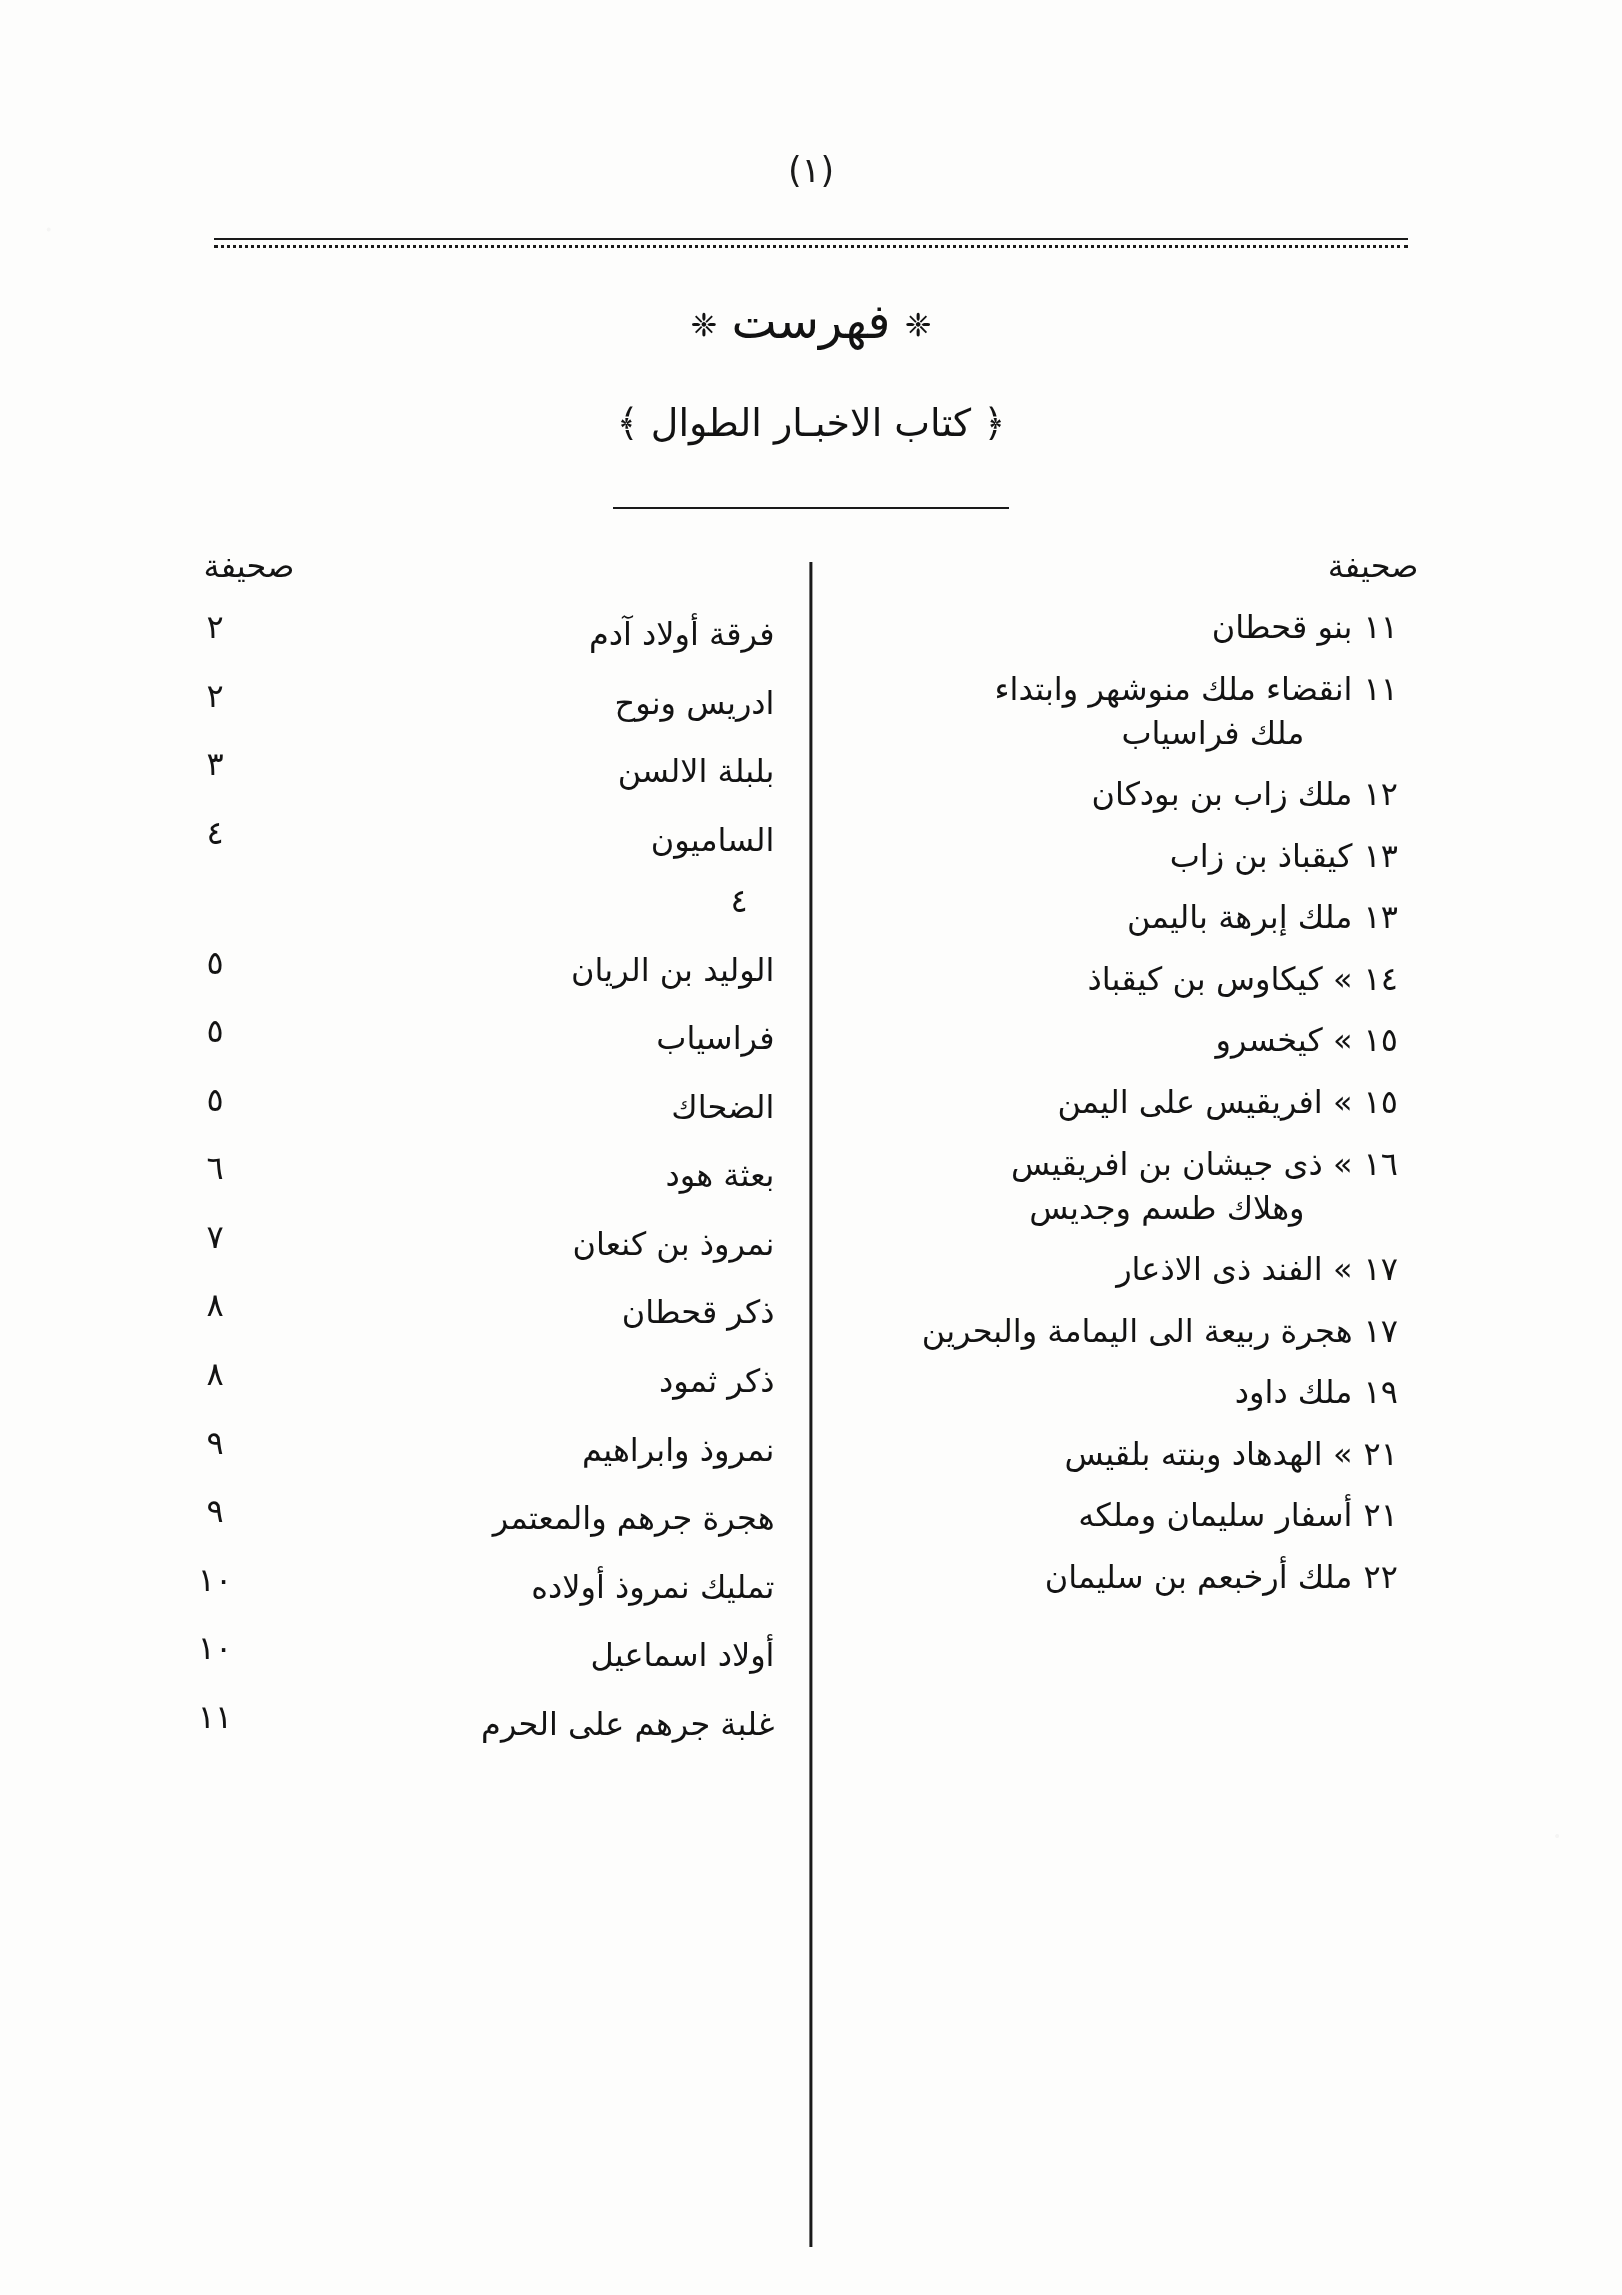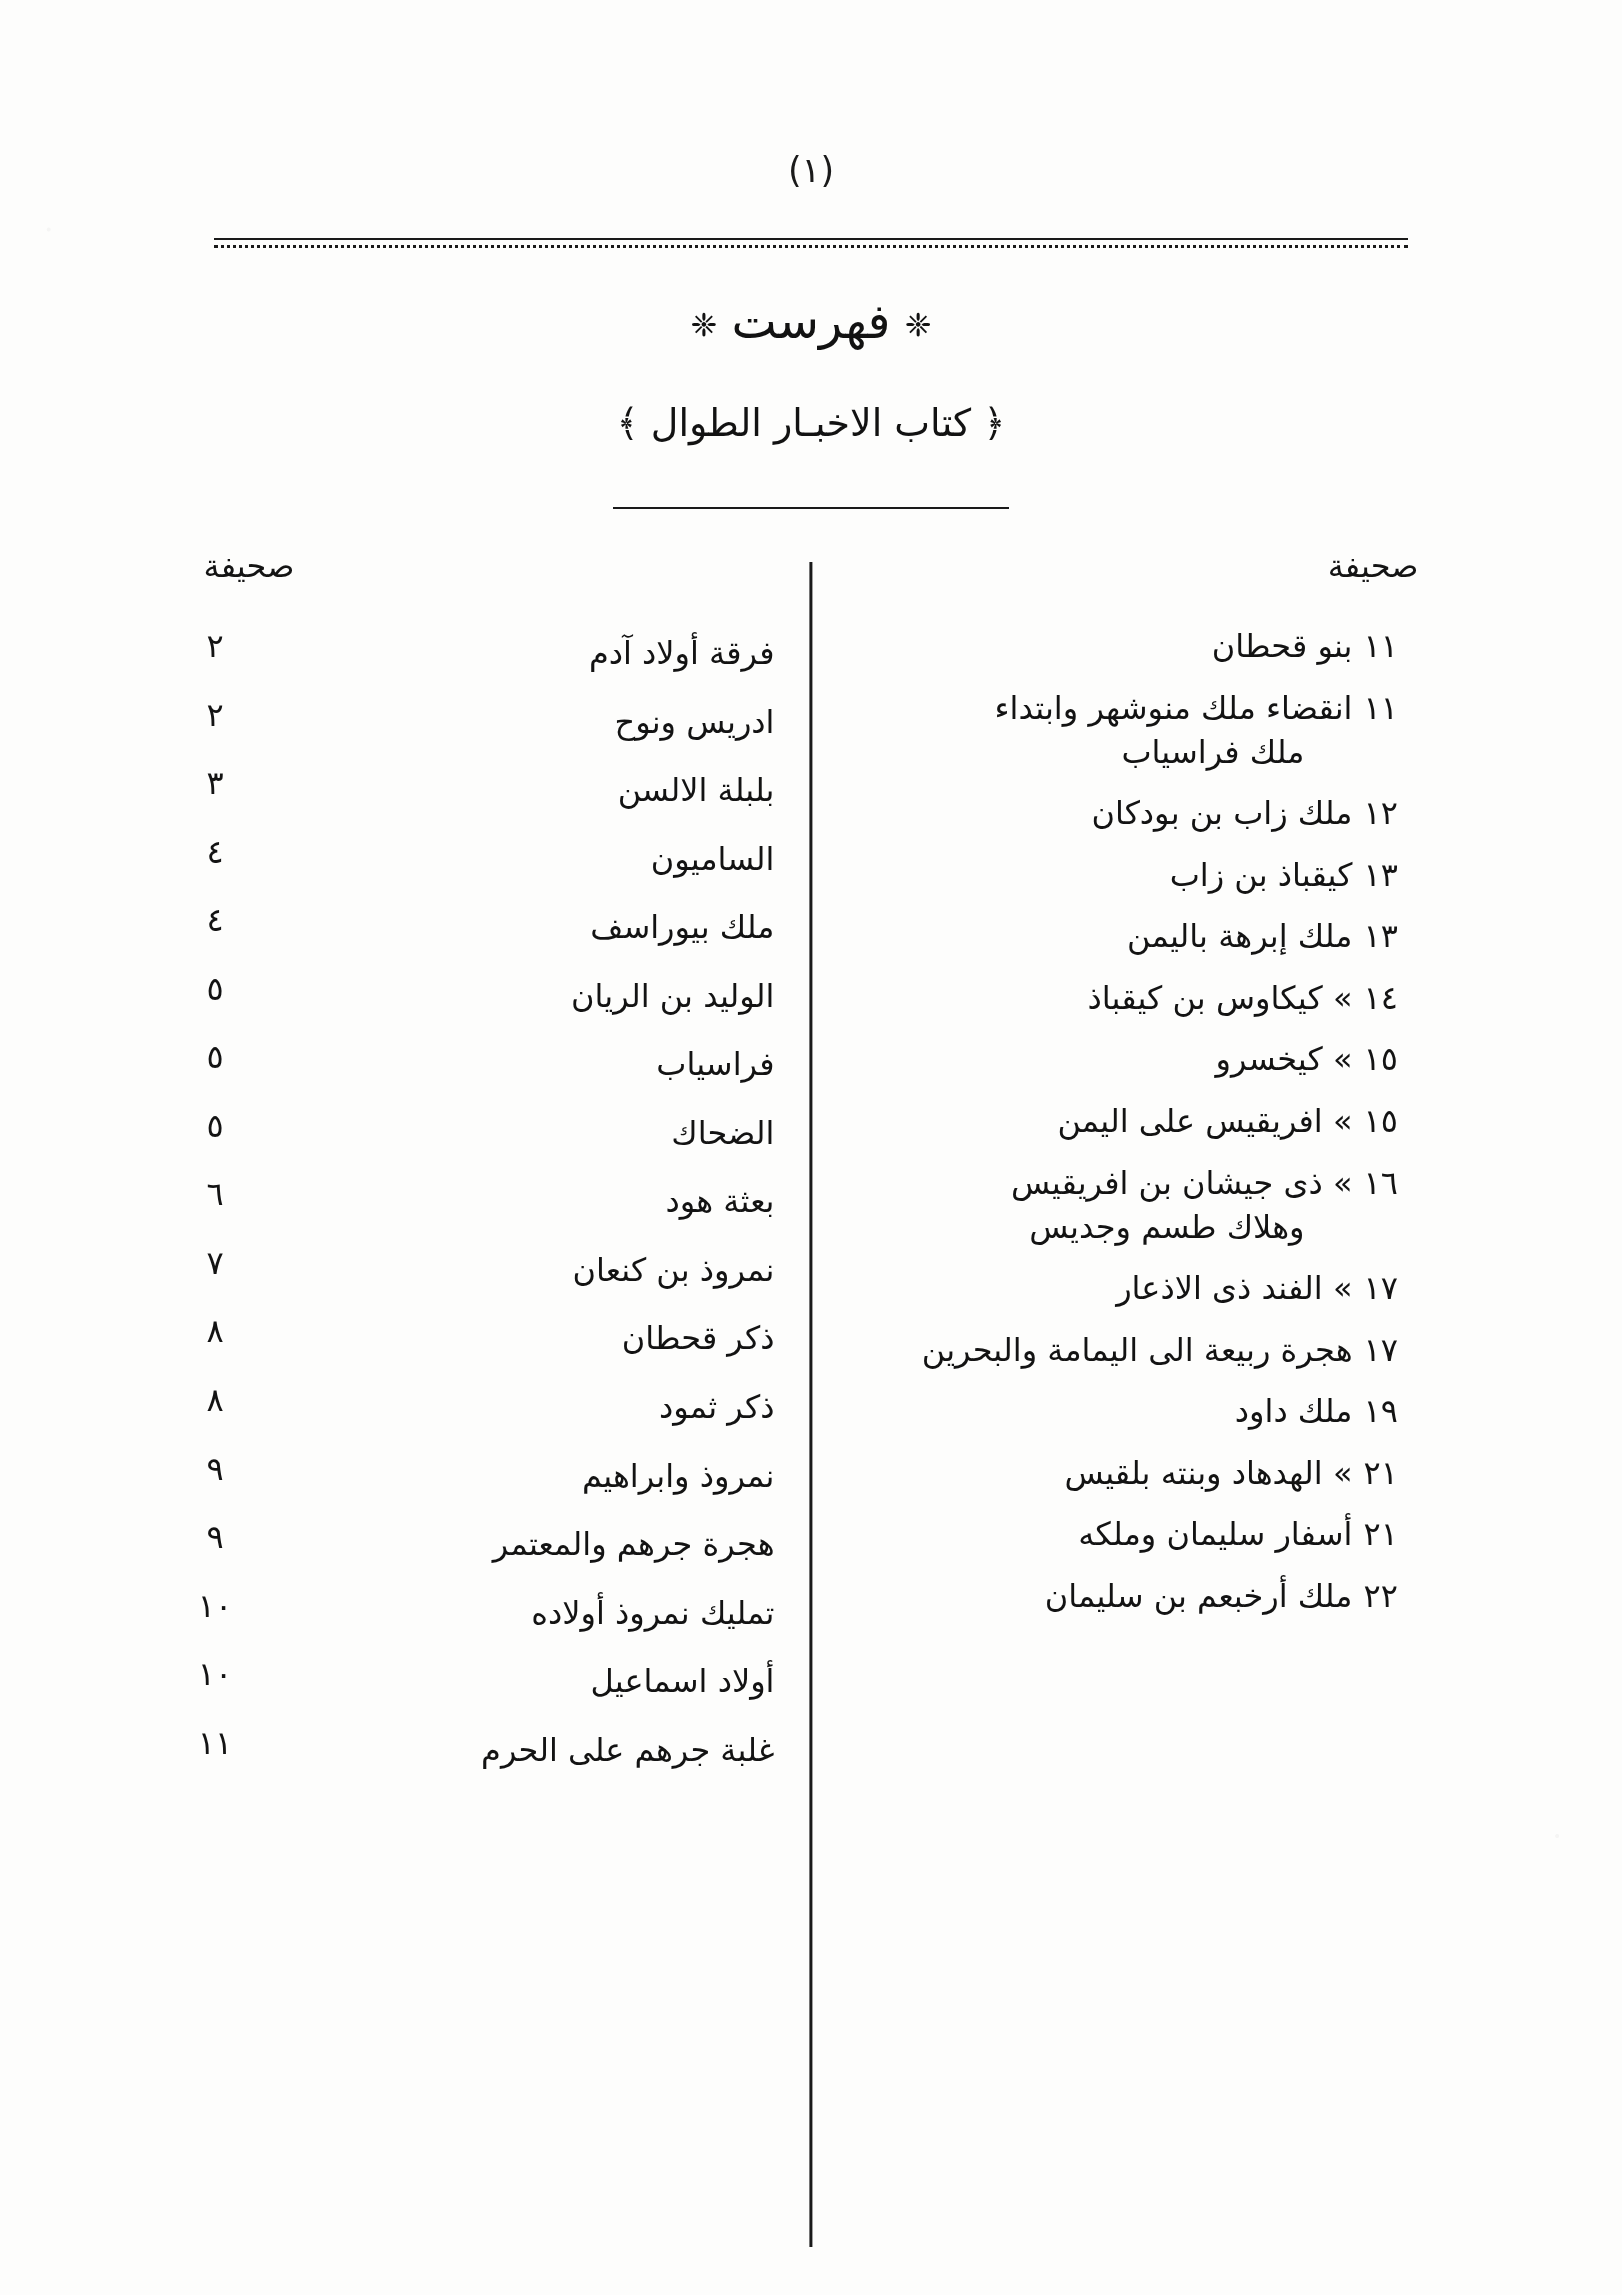--- a/index.html
+++ b/index.html
@@ -125,21 +125,21 @@
     bottom: 48px;
     left: 50%;
     width: 3.2px;
     background: #1a1a1a;
     transform: translateX(-50%);
   }
 
   .col-head {
     font-size: 32px;
     text-align: center;
-    margin-bottom: 41px;
+    margin-bottom: 22px;
     color: #141414;
   }
   .col-right .col-head { text-align: left; padding-left: 32px; }
   .col-left  .col-head { text-align: right; padding-right: 32px; }
 
   .entry {
     display: flex;
     flex-direction: row;
     align-items: flex-start;
     font-size: 32px;
@@ -281,21 +281,20 @@
           <div class="entry">
             <span class="num">٣</span>
             <span class="txt"><span>بلبلة الالسن</span></span>
           </div>
           <div class="entry">
             <span class="num">٤</span>
             <span class="txt"><span>الساميون</span></span>
           </div>
           <div class="entry">
             <span class="num">٤</span>
-            <span class="txt"><span>ملك بيوراسف</span></span>
           </div>
           <div class="entry">
             <span class="num">٥</span>
             <span class="txt"><span>الوليد بن الريان</span></span>
           </div>
           <div class="entry">
             <span class="num">٥</span>
             <span class="txt"><span>فراسياب</span></span>
           </div>
           <div class="entry">

